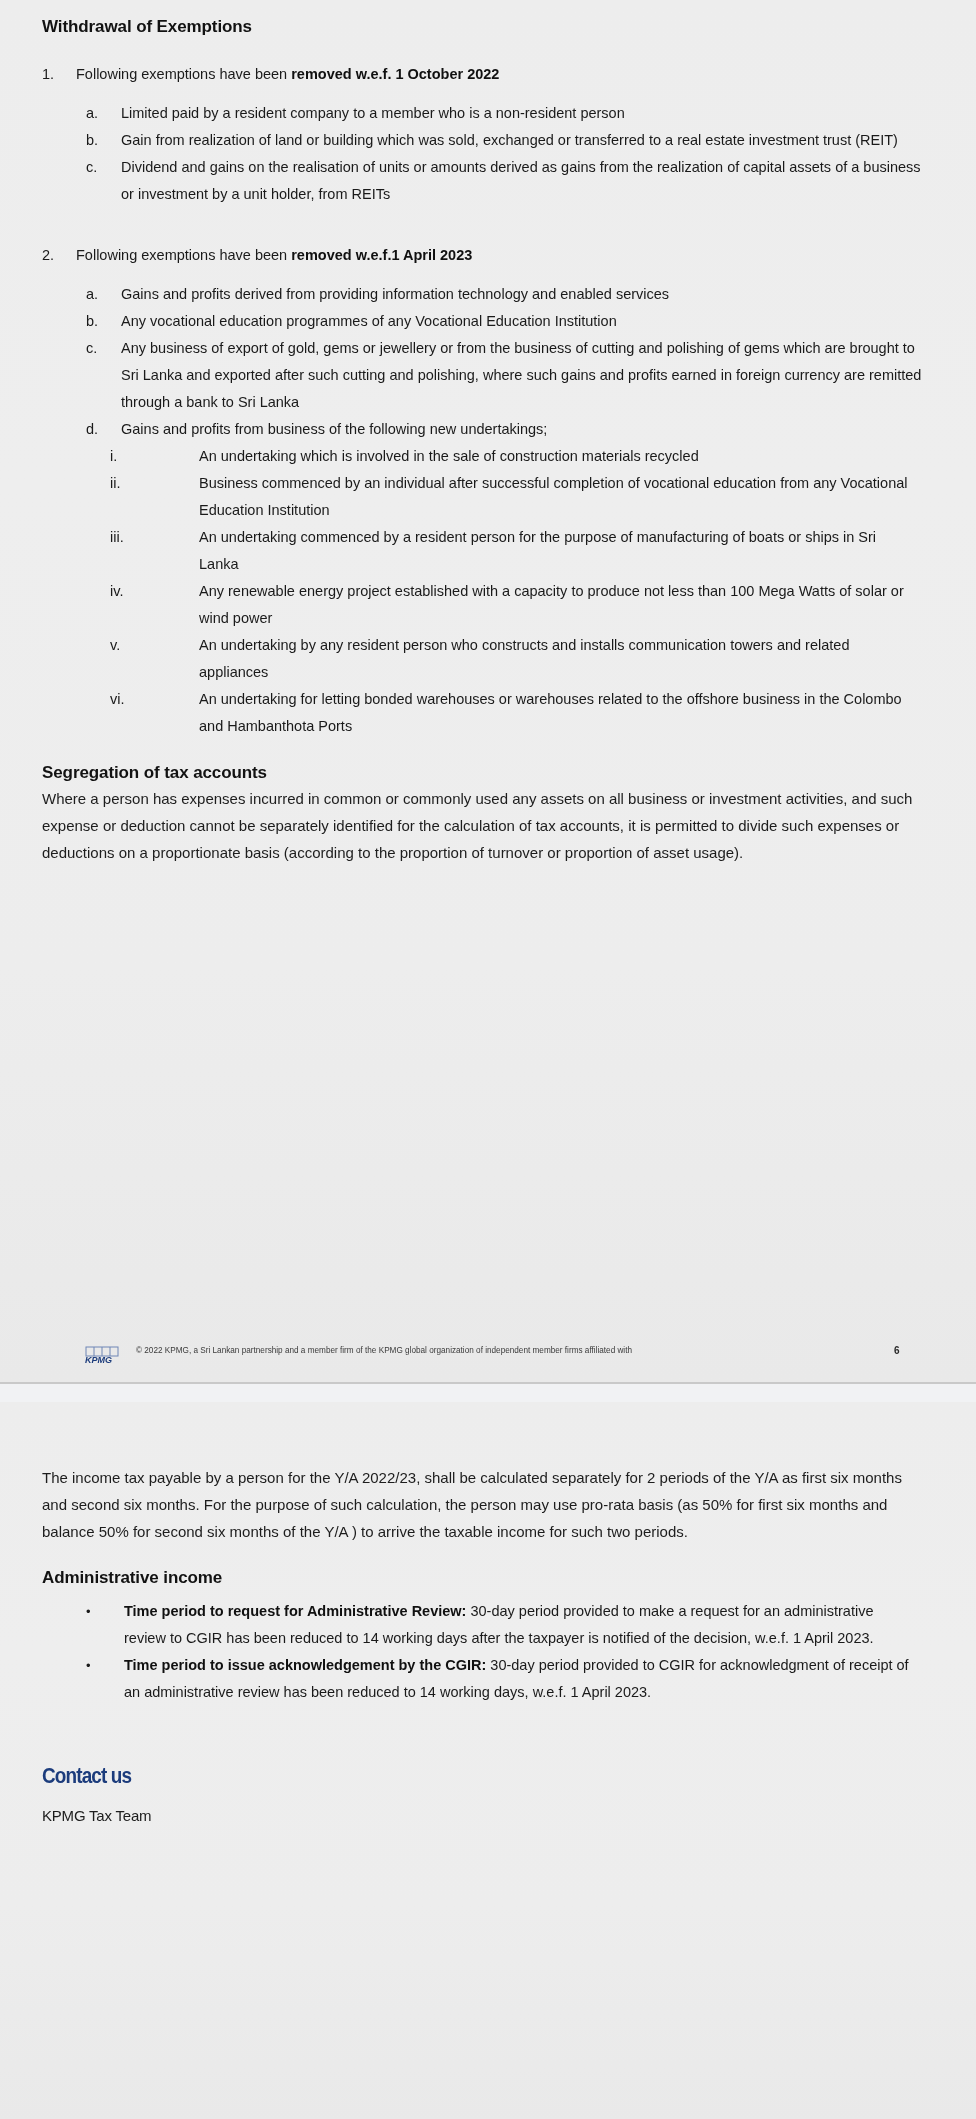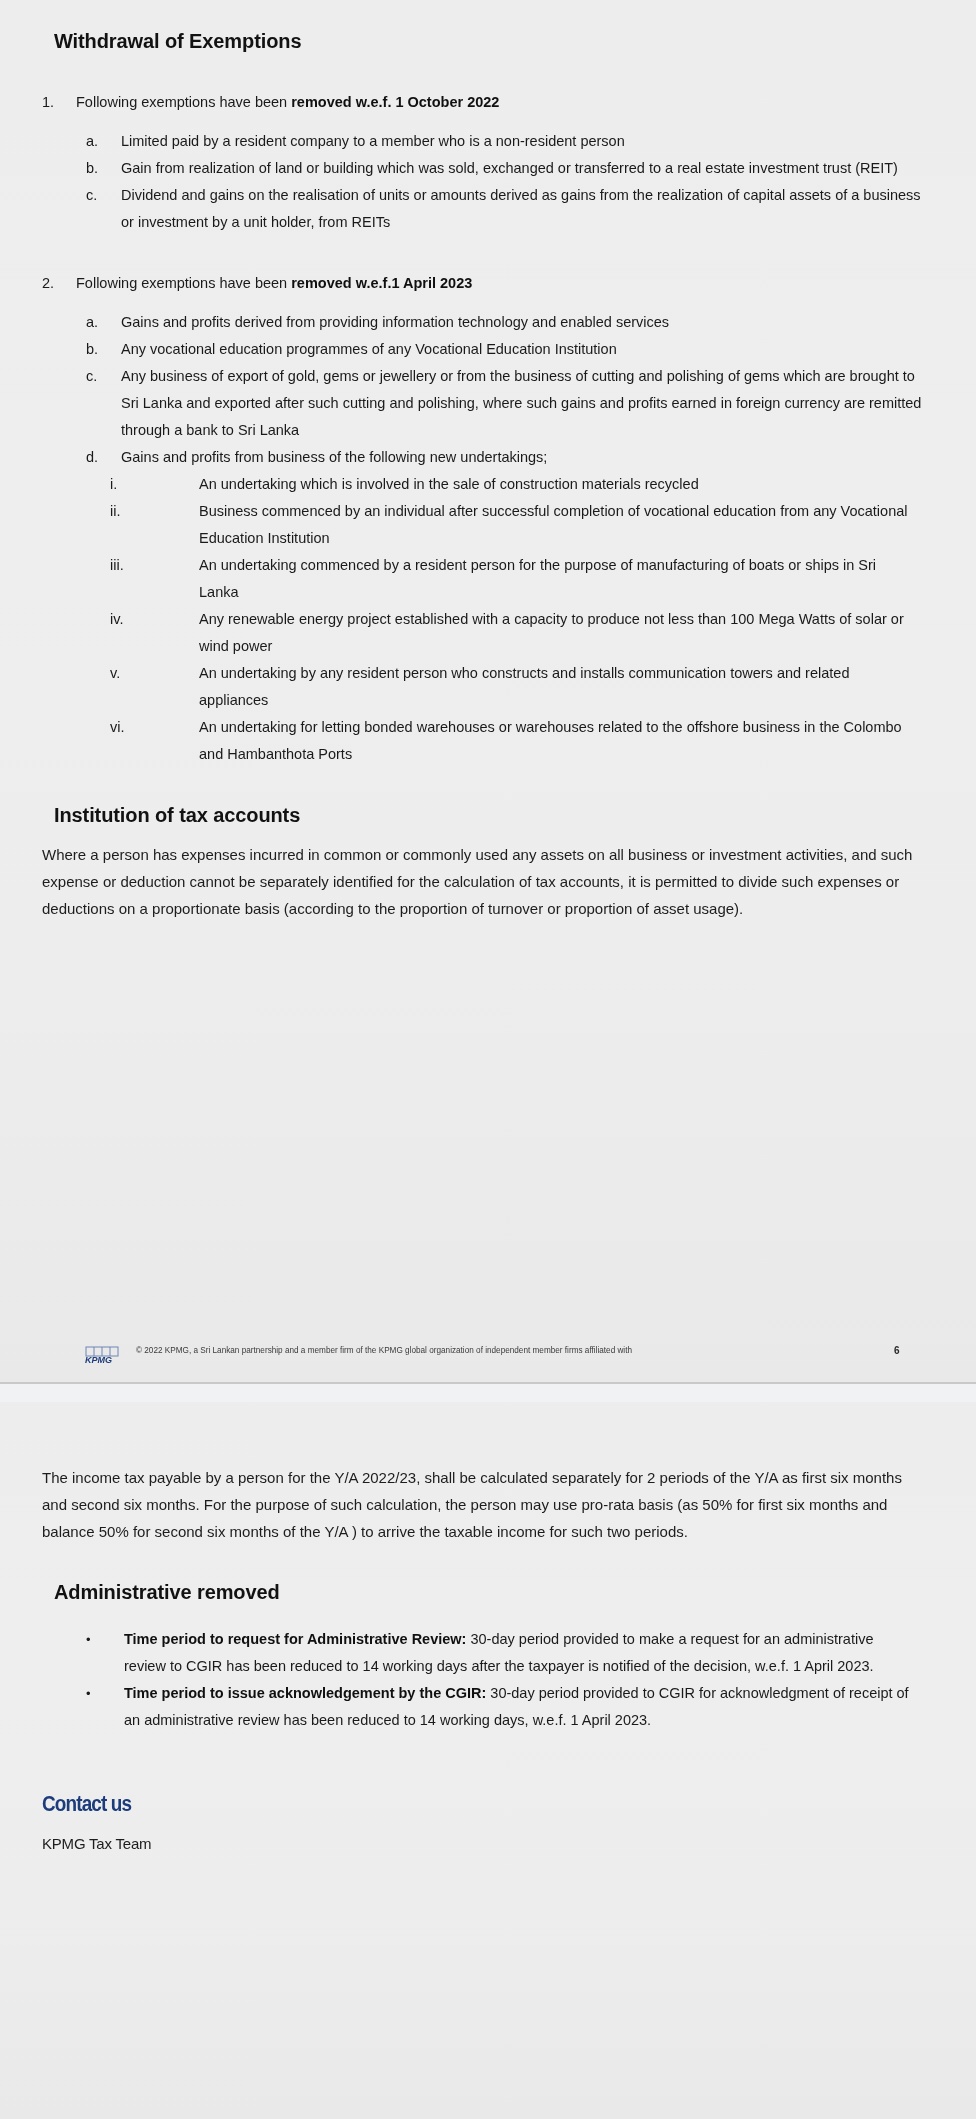--- a/index.html
+++ b/index.html
@@ -39,23 +39,23 @@
   .page-two {
     height: 719px;
   }
 
   .page-inner {
     padding: 0 42px;
   }
 
   
   h2.section-head {
-    font-size: 20px;
+    font-size: 17px;
     font-weight: bold;
-    margin: 12px;
+    margin: 0;
     padding: 0;
     line-height: 1.35;
     letter-spacing: -0.1px;
     color: #121212;
   }
   .body-text {
     font-size: 15px;
     line-height: 27px;
     color: #1d1d1d;
   }
@@ -255,21 +255,21 @@
         <div class="marker">v.</div>
         <div class="content">An undertaking by any resident person who constructs and installs communication towers and related appliances</div>
       </div>
       <div class="lvl3">
         <div class="marker">vi.</div>
         <div class="content">An undertaking for letting bonded warehouses or warehouses related to the offshore business in the Colombo and Hambanthota Ports</div>
       </div>
 
       <div class="spacer-md"></div>
 
-      <h2 class="section-head">Institution of tax accounts</h2>
+      <h2 class="section-head">Segregation of tax accounts</h2>
       <div class="body-text" style="padding-right:8px">Where a person has expenses incurred in common or commonly used any assets on all business or investment activities, and such expense or deduction cannot be separately identified for the calculation of tax accounts, it is permitted to divide such expenses or deductions on a proportionate basis (according to the proportion of turnover or proportion of asset usage).</div>
 
     </div>
 
     <div class="footer">
       <div class="kpmg-logo">
         <svg width="40" height="22" viewBox="0 0 40 22" xmlns="http://www.w3.org/2000/svg">
           <rect x="4" y="1" width="32" height="9" fill="none" stroke="#6f86b5" stroke-width="1"></rect>
           <line x1="12" y1="1" x2="12" y2="10" stroke="#6f86b5" stroke-width="1"></line>
           <line x1="20" y1="1" x2="20" y2="10" stroke="#6f86b5" stroke-width="1"></line>
@@ -288,21 +288,21 @@
 
   <div class="page page-two">
     <div class="page-inner">
 
       <div style="height:62px"></div>
 
       <div class="body-text" style="padding-right:12px">The income tax payable by a person for the Y/A 2022/23, shall be calculated separately for 2 periods of the Y/A as first six months and second six months. For the purpose of such calculation, the person may use pro-rata basis (as 50% for first six months and balance 50% for second six months of the Y/A ) to arrive the taxable income for such two periods.</div>
 
       <div class="spacer-md"></div>
 
-      <h2 class="section-head">Administrative removed</h2>
+      <h2 class="section-head">Administrative income</h2>
 
       <div style="height:8px"></div>
 
       <div class="bul">
         <div class="marker">•</div>
         <div class="content"><b>Time period to request for Administrative Review:</b><span> 30-day period provided to make a request for an administrative review to CGIR has been reduced to 14 working days after the taxpayer is notified of the decision, w.e.f. 1 April 2023.</span></div>
       </div>
 
       <div class="bul">
         <div class="marker">•</div>

